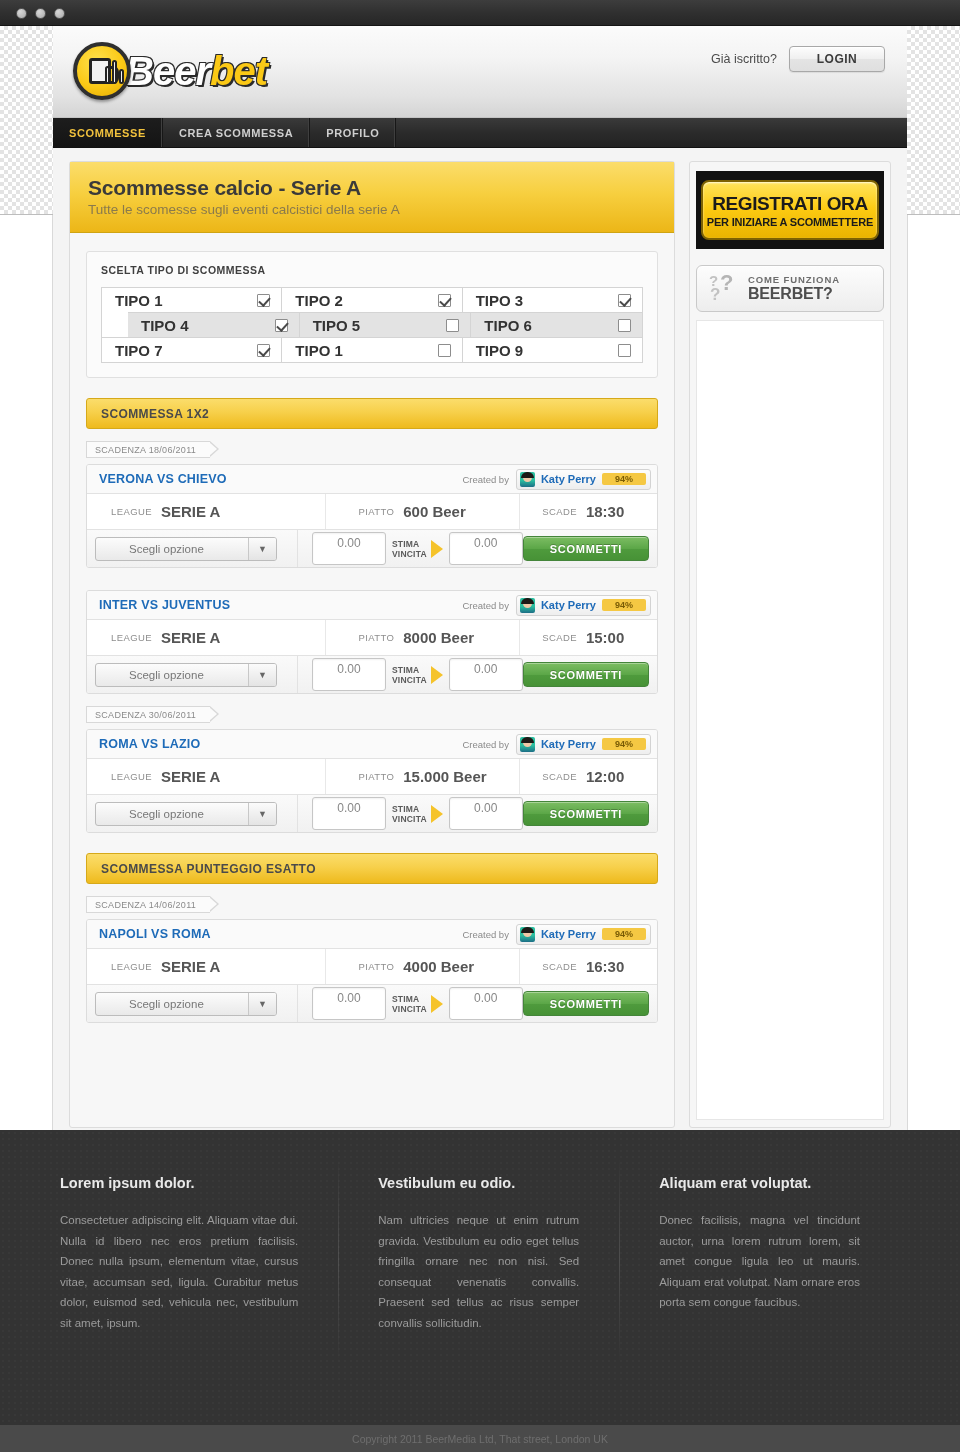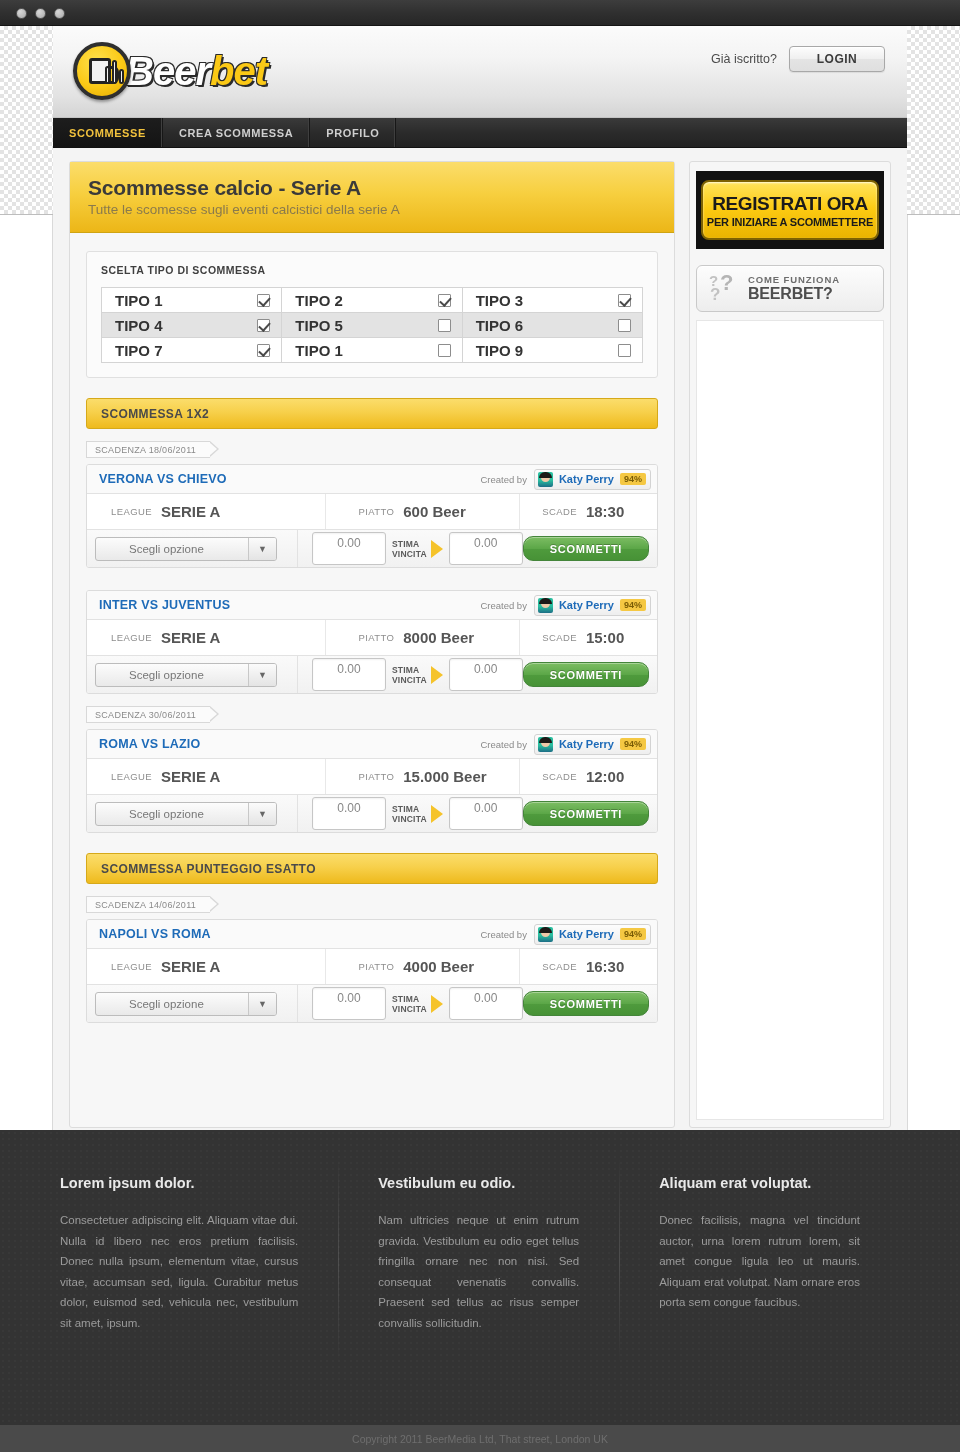--- a/index.html
+++ b/index.html
@@ -127,21 +127,21 @@
   #page-subtitle { font-size: 13.5px; color: #8a7a4c; margin-top: 2px; }
 
   
   #filter-box {
     margin: 18px 16px 0 16px; border: 1px solid #e0e0e0; background: #fbfbfb; border-radius: 3px;
     padding: 12px 14px 14px 14px;
   }
   #filter-legend { font-size: 10.5px; font-weight: 700; color: #3f3f3f; letter-spacing: .5px; margin-bottom: 11px; }
   #filter-grid { border: 1px solid #d4d4d4; background:#fff; }
   .filter-row { display: flex; }
-  .filter-row.alt { background: #e3e3e3; }
+  .filter-row.alt { background: #e3e3e3; margin-left: 26px; }
   .filter-row + .filter-row { border-top: 1px solid #d4d4d4; }
   .filter-cell {
     flex: 1; display:flex; align-items:center; justify-content:space-between;
     padding: 5px 11px 5px 13px; font-size: 15px; font-weight: 700; color:#333; height:24px;
     cursor: pointer;
   }
   .filter-cell + .filter-cell { border-left: 1px solid #d4d4d4; }
   .cbox {
     width: 13px; height: 13px; border: 1px solid #8d8d8d; background: #fff; border-radius:1px;
     position: relative; display:inline-block;
@@ -204,21 +204,21 @@
     content:""; position:absolute; left:3px; top:1px; width:9px; height:9px; border-radius:50%;
     background:#f0c9a8;
   }
   .avatar:after {
     content:""; position:absolute; left:1px; top:0; width:13px; height:6px;
     background:#1d1a17; border-radius:6px 6px 0 0;
   }
   .creator-name { font-size: 11px; font-weight: 700; color: #1e6bb8; }
   .creator-pct {
     font-size: 9px; font-weight: 700; color: #7a5c05; background: #f5c843;
-    padding: 1px 4px; border-radius: 2px;
+    padding: 1px 13px; border-radius: 2px;
   }
 
   .bet-meta { display: flex; height: 36px; border-bottom: 1px solid #e2e2e2; background:#fff; }
   .meta-cell { display: flex; align-items: center; gap: 9px; }
   .meta-cell.league { width: 42%; padding-left: 24px; border-right:1px solid #e8e8e8; }
   .meta-cell.piatto { width: 34%; padding-left: 32px; border-right:1px solid #e8e8e8; }
   .meta-cell.scade  { width: 24%; padding-left: 22px; }
   .meta-label { font-size: 9.5px; color: #8e8e8e; letter-spacing:.4px; }
   .meta-value { font-size: 15px; font-weight: 700; color: #555; }
 
@@ -246,21 +246,21 @@
   }
   .stima {
     display:flex; align-items:center; gap: 4px; margin: 0 6px;
   }
   .stima-label { font-size: 8.5px; font-weight:700; color:#5a5a5a; line-height: 10px; letter-spacing:.2px; }
   .stima-arrow {
     width: 0; height: 0; border-top: 9px solid transparent; border-bottom: 9px solid transparent;
     border-left: 12px solid #f5c32a;
   }
   .bet-submit {
-    margin-left: auto; width: 126px; height: 25px; border-radius: 10px;
+    margin-left: auto; width: 126px; height: 25px; border-radius: 4px;
     border: 1px solid #44853a;
     background: linear-gradient(180deg,#7cbd63 0%, #5ca748 50%, #4f9b3d 51%, #479236 100%);
     color: #fff; font-size: 11px; font-weight: 700; letter-spacing: .7px;
     display:flex; align-items:center; justify-content:center; cursor:pointer;
     text-shadow: 0 -1px 0 rgba(0,0,0,.25); box-shadow: inset 0 1px 0 rgba(255,255,255,.35);
   }
   .bet-spacer { height: 22px; }
 
   
   #promo-banner {

